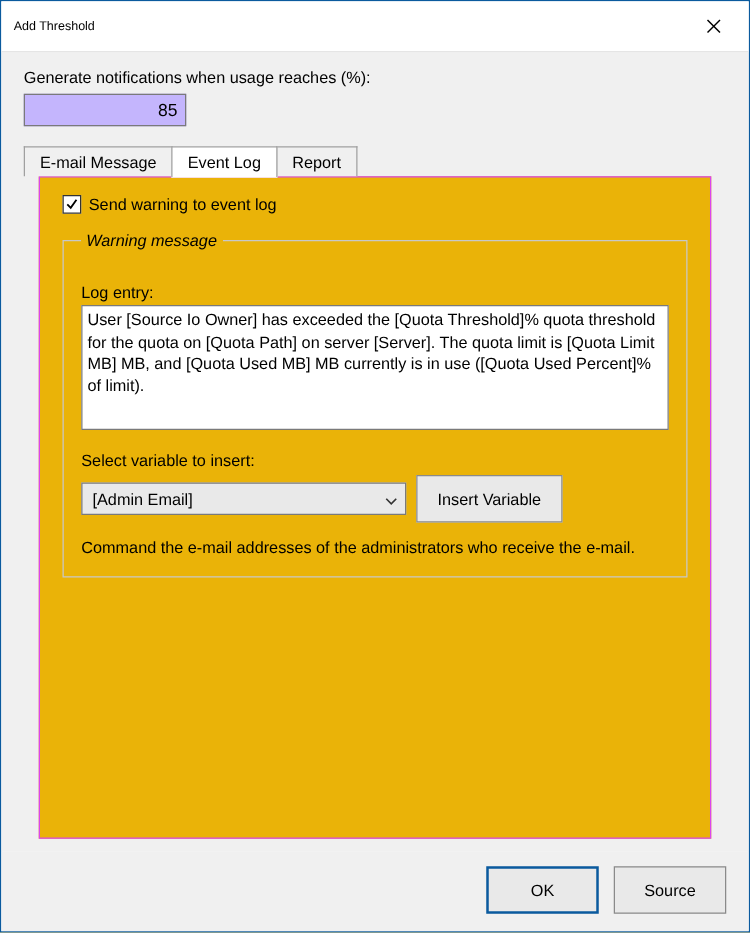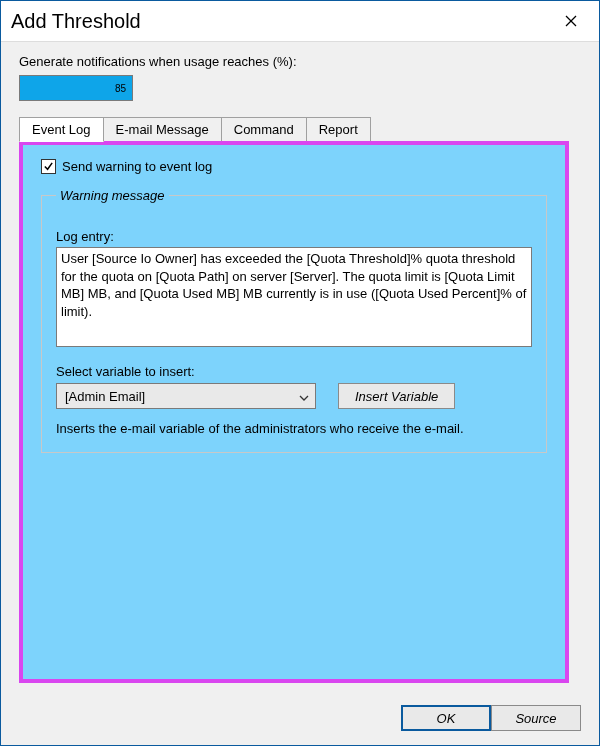--- a/index.html
+++ b/index.html
@@ -19,21 +19,21 @@
     }
     .titlebar {
       display: flex;
       align-items: center;
       justify-content: space-between;
       padding: 6px 8px 6px 10px;
       background: #fff;
       border-bottom: 1px solid #ddd;
     }
     .titlebar .title {
-      font-size: 20px;
+      font-size: 10px;
       color: #000;
     }
     .close-btn {
       width: 40px;
       height: 28px;
       display: flex;
       align-items: center;
       justify-content: center;
       cursor: pointer;
     }
@@ -43,27 +43,27 @@
       padding: 12px 30px 10px 18px;
       background: #f0f0f0;
       display: flex;
       flex-direction: column;
     }
     .gen-label {
       margin-bottom: 6px;
       color: #000;
     }
     .usage-input {
-      width: 114px;
+      width: 130px;
       height: 26px;
       border: 1px solid #7a7a7a;
-      background: #0ea5e9;
+      background: #c4b5fd;
       padding: 2px 6px;
       text-align: right;
-      font-size: 10px;
+      font-size: 14px;
     }
     .tabs-row {
       display: flex;
       margin-top: 16px;
       position: relative;
       z-index: 2;
     }
     .tab {
       padding: 4px 12px;
       border: 1px solid #a0a0a0;
@@ -74,26 +74,27 @@
       color: #000;
       position: relative;
     }
     .tab.active {
       background: #fff;
       border-bottom: 1px solid #fff;
       margin-bottom: -1px;
       z-index: 3;
     }
     .tab-panel {
-      border: 4px solid #d946ef;
-      background: #7dd3fc;
+      border: 1px solid #d946ef;
+      background: #eab308;
       padding: 14px 18px;
       flex: 1;
       position: relative;
       z-index: 1;
+      margin-left: 12px;
     }
     .checkbox-row {
       display: flex;
       align-items: center;
       gap: 6px;
       margin-bottom: 14px;
     }
     .chk {
       width: 15px;
       height: 15px;
@@ -124,51 +125,51 @@
       font-size: 13px;
       padding: 2px 4px;
       border: 1px solid #7a7a7a;
       background: #fff;
       line-height: 1.35;
       overflow-y: scroll;
     }
     .var-row {
       display: flex;
       align-items: center;
-      gap: 22px;
+      gap: 8px;
       margin-top: 4px;
     }
     .variable-select {
       flex: 0 0 260px;
       height: 26px;
       border: 1px solid #7a7a7a;
       background: #e9e9e9;
       display: flex;
       align-items: center;
       justify-content: space-between;
       padding: 0 6px 0 8px;
       cursor: pointer;
     }
     .variable-select .arrow svg { width: 10px; height: 6px; }
     .btn {
-      height: 26px;
+      height: 38px;
       padding: 0 16px;
       border: 1px solid #8a8a8a;
       background: #e9e9e9;
       cursor: pointer;
       display: inline-flex;
       align-items: center;
       justify-content: center;
       min-width: 110px;
-      font-style: italic;
     }
     .desc-line { margin-top: 12px; color: #000; }
     .button-bar {
       display: flex;
       justify-content: flex-end;
+      gap: 12px;
       padding: 12px 18px 14px 18px;
       background: #f0f0f0;
     }
     .button-bar .btn { min-width: 90px; }
     .btn.primary {
       border: 2px solid #0a5a9e;
       background: #e9e9e9;
     }
   </style>
 </head>
@@ -183,23 +184,22 @@
       </svg>
   </div>
 </div>
 
 <div class="content">
 
   <div class="gen-label">Generate notifications when usage reaches (%):</div>
   <input class="usage-input" type="text" value="85" style="">
 
   <div class="tabs-row">
+    <div class="tab">E-mail Message</div>
     <div class="tab active">Event Log</div>
-    <div class="tab">E-mail Message</div>
-    <div class="tab">Command</div>
     <div class="tab">Report</div>
   </div>
 
   <div class="tab-panel">
 
     <div class="checkbox-row">
       <span class="chk">
         <svg viewBox="0 0 12 12">
             <polyline points="2,6 5,9 10,2" fill="none" stroke="#000" stroke-width="1.6"></polyline>
           </svg>
@@ -220,21 +220,21 @@
           <span>[Admin Email]</span>
           <span class="arrow">
             <svg viewBox="0 0 10 6">
                 <polyline points="1,1 5,5 9,1" fill="none" stroke="#333" stroke-width="1.3"></polyline>
               </svg>
           </span>
         </div>
         <div class="btn">Insert Variable</div>
       </div>
 
-      <div class="desc-line">Inserts the e-mail variable of the administrators who receive the e-mail.</div>
+      <div class="desc-line">Command the e-mail addresses of the administrators who receive the e-mail.</div>
     </fieldset>
 
   </div>
 </div>
 
 <div class="button-bar">
   <div class="btn primary">OK</div>
   <div class="btn">Source</div>
 </div>
 

